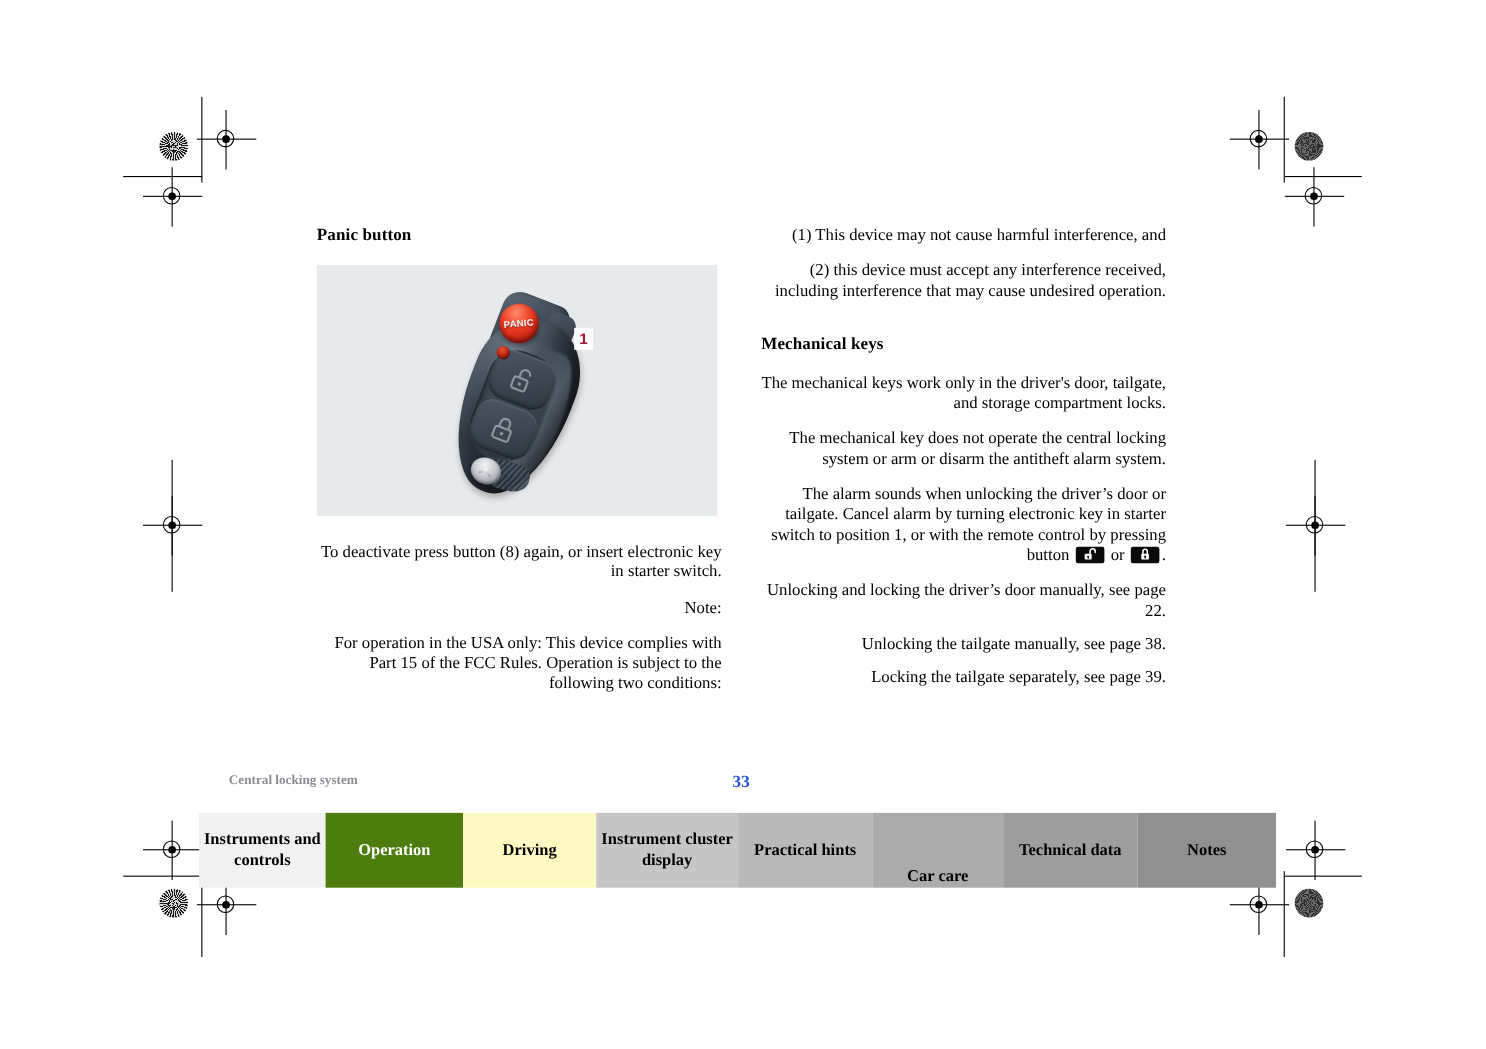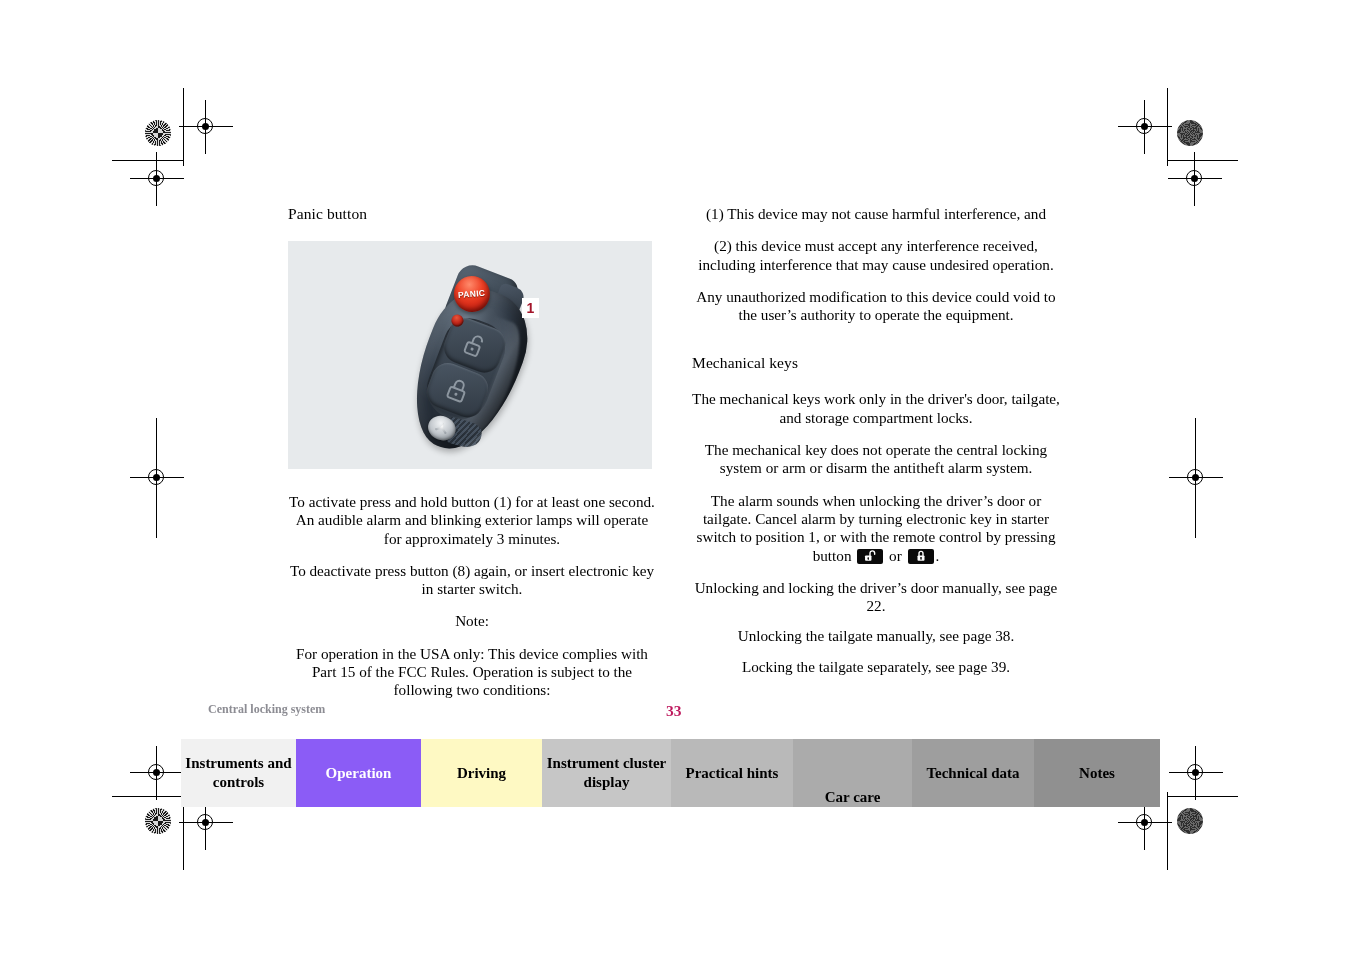--- a/index.html
+++ b/index.html
@@ -60,31 +60,31 @@
   .col {
     position: absolute;
     top: 0;
     width: 368px;
   }
   .col-left  { left: 0; }
   .col-right { left: 404px; }
 
   h2.sec-title {
     font-size: 15.5px;
-    font-weight: normal;
+    font-weight: bold;
     margin: 0 0 18px 0;
     letter-spacing: 0.1px;
   }
   h2.sec-title.spaced { margin-top: 30px; }
 
   p.body {
     font-size: 15.2px;
     line-height: 18.3px;
     margin: 0 0 14px 0;
-    text-align: center;
+    text-align: right;
   }
   p.body.tight { margin-bottom: 12px; }
 
   
   .figure {
     width: 364px;
     height: 228px;
     background: #e7eaec;
     position: relative;
     margin: 0 0 24px 0;
@@ -261,21 +261,21 @@
     width: 864px; height: 22px;
   }
   .footer-title {
     position: absolute; left: 0; top: 0;
     font-size: 12px; font-weight: bold;
     color: #8c8c93;
   }
   .footer-page {
     position: absolute; left: 458px; top: 0;
     font-size: 15.5px; font-weight: bold;
-    color: #be185d;
+    color: #1d4ed8;
   }
 
   
   .tabbar {
     position: absolute;
     left: 181px; top: 739px;
     width: 1001px; height: 68px;
     display: flex;
   }
   .tab {
@@ -418,30 +418,28 @@
             <span class="panic-text">PANIC</span>
           </div>
         </div>
 
         <div class="callout">
           <span>1</span>
         </div>
       </div>
     </div>
 
-    <p class="body">To activate press and hold button (1) for at least one second. An audible alarm and blinking exterior lamps will operate for approximately 3 minutes.</p>
     <p class="body">To deactivate press button (8) again, or insert electronic key in starter switch.</p>
     <p class="body">Note:</p>
     <p class="body">For operation in the USA only: This device complies with Part 15 of the FCC Rules. Operation is subject to the following two conditions:</p>
   </div>
 
   <div class="col col-right">
     <p class="body">(1) This device may not cause harmful interference, and</p>
     <p class="body">(2) this device must accept any interference received, including interference that may cause undesired operation.</p>
-    <p class="body">Any unauthorized modification to this device could void to the user’s authority to operate the equipment.</p>
 
     <h2 class="sec-title spaced">Mechanical keys</h2>
 
     <p class="body">The mechanical keys work only in the driver's door, tailgate, and storage compartment locks.</p>
     <p class="body">The mechanical key does not operate the central locking system or arm or disarm the antitheft alarm system.</p>
 
     <p class="body">
       <span>The alarm sounds when unlocking the driver’s door or tailgate. Cancel alarm by turning electronic key in starter switch to position 1, or with the remote control by pressing button</span>
       <span class="inline-icon">
         <svg viewBox="0 0 24 22" fill="none" stroke="#ffffff" stroke-width="2.4">
@@ -470,21 +468,21 @@
 
 <div class="footer-line">
   <div class="footer-title">Central locking system</div>
   <div class="footer-page">33</div>
 </div>
 
 <div class="tabbar" id="tabbar">
     <div class="tab" style="background: rgb(241, 241, 241); color: rgb(0, 0, 0); width: 115px; flex: 0 0 115px;">
       <span>Instruments and controls</span>
     </div>
-    <div class="tab" style="background: #8b5cf6; color: rgb(255, 255, 255); width: 125px; flex: 0 0 125px;">
+    <div class="tab" style="background: #4d7c0f; color: rgb(255, 255, 255); width: 125px; flex: 0 0 125px;">
       <span>Operation</span>
     </div>
     <div class="tab" style="background: #fef9c3; color: rgb(0, 0, 0); width: 121px; flex: 0 0 121px;">
       <span>Driving</span>
     </div>
     <div class="tab" style="background: rgb(198, 198, 198); color: rgb(0, 0, 0); width: 129px; flex: 0 0 129px;">
       <span>Instrument cluster display</span>
     </div>
     <div class="tab" style="background: rgb(185, 185, 185); color: rgb(0, 0, 0); width: 122px; flex: 0 0 122px;">
       <span>Practical hints</span>

